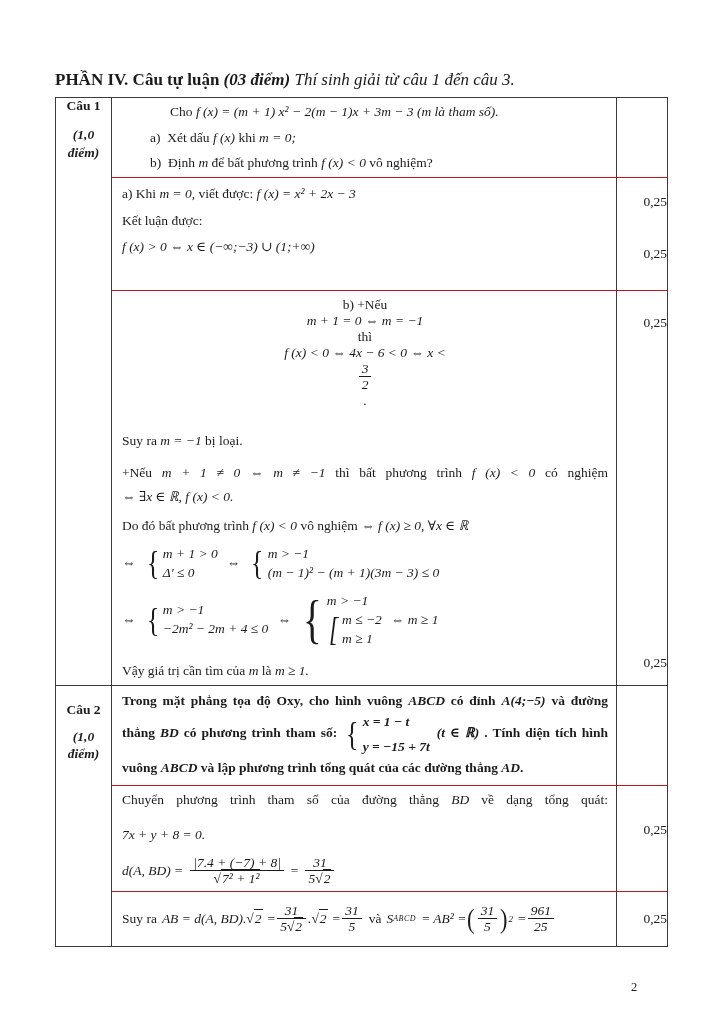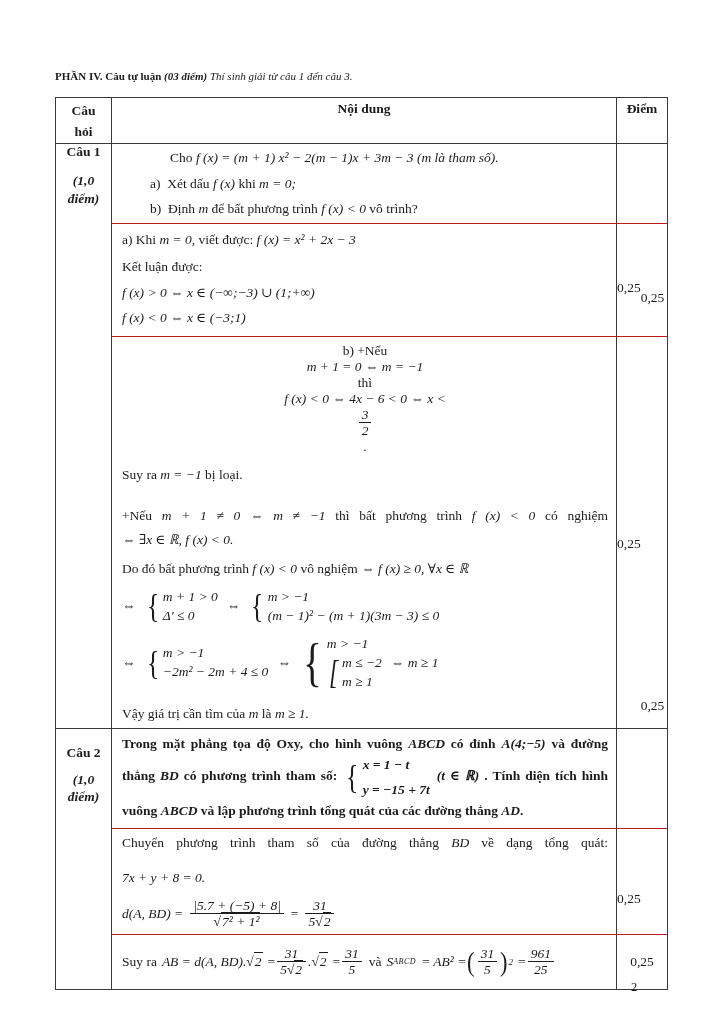--- a/index.html
+++ b/index.html
@@ -1,19 +1,19 @@
 <!DOCTYPE html>
 <html><head>
 <meta charset="utf-8">
 <style>
   * { margin:0; padding:0; box-sizing:border-box; }
   html,body { width:724px; height:1024px; background:#ffffff; }
   body { font-family:"Liberation Serif","DejaVu Serif",serif; color:#1b1b1b; position:relative; font-size:13.5px; }
 
-  .heading { position:absolute; left:55px; top:70px; width:614px; font-size:11px; }
+  .heading { position:absolute; left:55px; top:70px; width:614px; font-size:17px; }
   .heading .b  { font-weight:bold; }
   .heading .bi { font-weight:bold; font-style:italic; }
   .heading .i  { font-style:italic; }
 
   .tbl { position:absolute; left:55px; top:97px; width:613px; border:1px solid #3a3a3a; }
   .hrow { display:flex; border-bottom:1px solid #3a3a3a; height:46px; font-weight:bold; text-align:center; }
   .col1 { width:56px; border-right:1px solid #3a3a3a; flex:none; }
   .colS { width:50px; flex:none; }
   .col2 { flex:1 1 auto; border-right:1px solid #3a3a3a; }
   .hrow .col1 { padding-top:3px; line-height:1.55; }
@@ -22,21 +22,21 @@
 
   .section { display:flex; }
   .section:not(:last-child) { border-bottom:1px solid #3a3a3a; }
   .qcell { width:56px; flex:none; border-right:1px solid #3a3a3a; text-align:center; }
   .qcell .qlabel { font-weight:bold; }
   .qcell .qsub { font-weight:bold; font-style:italic; line-height:1.3; }
   .subrows { flex:1 1 auto; display:flex; flex-direction:column; }
   .subrow { display:flex; }
   .subrow:not(:last-child) { border-bottom:1px solid #b91c1c; }
   .content { flex:1 1 auto; border-right:1px solid #3a3a3a; padding:4px 8px 4px 10px; }
-  .score { width:50px; flex:none; display:flex; align-items:center; }
+  .score { width:50px; flex:none; display:flex; flex-direction:column; align-items:flex-end; }
 
   .sub-q1   { min-height:75px; }
   .sub-a    { min-height:113px; }
   .sub-b    { min-height:332px; }
   .sub-q2   { min-height:100px; }
   .sub-c2s1 { min-height:105px; }
   .sub-c2s2 { min-height:54px; }
 
   .it { font-style:italic; }
   .line { line-height:1.45; }
@@ -81,28 +81,20 @@
 </style>
 </head>
 <body>
 
 <div class="heading">
   <span class="b">PHẦN IV. Câu tự luận </span><span class="bi">(03 điểm)</span><span class="i"> Thí sinh giải từ câu 1 đến câu 3.</span>
 </div>
 
 <div class="tbl">
 
-  <div class="hrow">
-    <div class="col1">
-      <div>Câu</div>
-      <div>hỏi</div>
-    </div>
-    <div class="col2">Nội dung</div>
-    <div class="colS">Điểm</div>
-  </div>
 
   <div class="section">
     <div class="qcell">
       <div class="qlabel" style="">Câu 1</div>
       <div class="qsub" style="margin-top:12px;">(1,0</div>
       <div class="qsub">điểm)</div>
     </div>
     <div class="subrows">
 
       <div class="subrow sub-q1">
@@ -118,37 +110,36 @@
             <span class="it">f (x)</span>
             <span>khi</span>
             <span class="it">m = 0;</span>
           </div>
           <div class="line" style="padding-left:28px; margin-top:6px;">
             <span>b)</span>&nbsp;
             <span>Định</span>
             <span class="it">m</span>
             <span>để bất phương trình</span>
             <span class="it">f (x) &lt; 0</span>
-            <span>vô trình?</span>
+            <span>vô nghiệm?</span>
           </div>
         </div>
         <div class="score"></div>
       </div>
 
       <div class="subrow sub-a">
         <div class="content">
           <div class="line" style="margin-top:2px;">
             <span>a) Khi</span>
             <span class="it">m = 0,</span>
             <span>viết được:</span>
             <span class="it">f (x) = x² + 2x − 3</span>
           </div>
           <div class="line" style="margin-top:8px;">Kết luận được:</div>
           <div class="line it" style="margin-top:6px;">f (x) &gt; 0 ⇔ x ∈ (−∞;−3) ∪ (1;+∞)</div>
-          <div class="line it" style="margin-top:6px;">f (x) &lt; 0 ⇔ x ∈ (−3;1)</div>
         </div>
         <div class="score">
           <div style="margin-top:16px;">0,25</div>
           <div style="margin-top:36px;">0,25</div>
         </div>
       </div>
 
       <div class="subrow sub-b">
         <div class="content">
           <div class="flexline" style="margin-top:2px;flex-direction:column;">
@@ -158,26 +149,26 @@
               <span class="sp"></span>
             <span>thì</span>
               <span class="sp"></span>
             <span class="it">f (x) &lt; 0 ⇔ 4x − 6 &lt; 0 ⇔ x &lt;</span>
             <span class="frac it">
                 <span class="num">3</span>
                 <span class="den">2</span>
               </span>
             <span>.</span>
           </div>
-          <div class="line" style="margin-top:10px;">
+          <div class="line" style="margin-top:22px;">
             <span>Suy ra</span>
             <span class="it">m = −1</span>
             <span>bị loại.</span>
           </div>
-          <div class="line just" style="margin-top:22px;">
+          <div class="line just" style="margin-top:13px;">
             <span>+Nếu</span>
             <span class="it">m + 1 ≠ 0 ⇔ m ≠ −1</span>
             <span>thì bất phương trình</span>
             <span class="it">f (x) &lt; 0</span>
             <span>có nghiệm</span>
           </div>
           <div class="line it" style="margin-top:4px;">⇔ ∃x ∈ ℝ, f (x) &lt; 0.</div>
           <div class="line" style="margin-top:10px;">
             <span>Do đó bất phương trình</span>
             <span class="it">f (x) &lt; 0</span>
@@ -278,21 +269,21 @@
           <div class="line just">
             <span>Chuyển phương trình tham số của đường thẳng</span>
             <span class="it">BD</span>
             <span>về dạng tổng quát:</span>
           </div>
           <div class="line it" style="margin-top:16px;">7x + y + 8 = 0.</div>
           <div class="flexline" style="margin-top:10px;">
             <span class="it">d(A, BD) =</span>
               <span class="sp"></span>
             <span class="frac it">
-              <span class="num">|5.7 + (−5) + 8|</span>
+              <span class="num">|7.4 + (−7) + 8|</span>
               <span class="den"><span class="sqrt"><span class="rc">7² + 1²</span></span></span>
             </span>
               <span class="sp"></span>
             <span>=</span>
               <span class="sp"></span>
             <span class="frac it">
               <span class="num">31</span>
               <span class="den"><span>5</span><span class="sqrt"><span class="rc">2</span></span></span>
             </span>
           </div>

